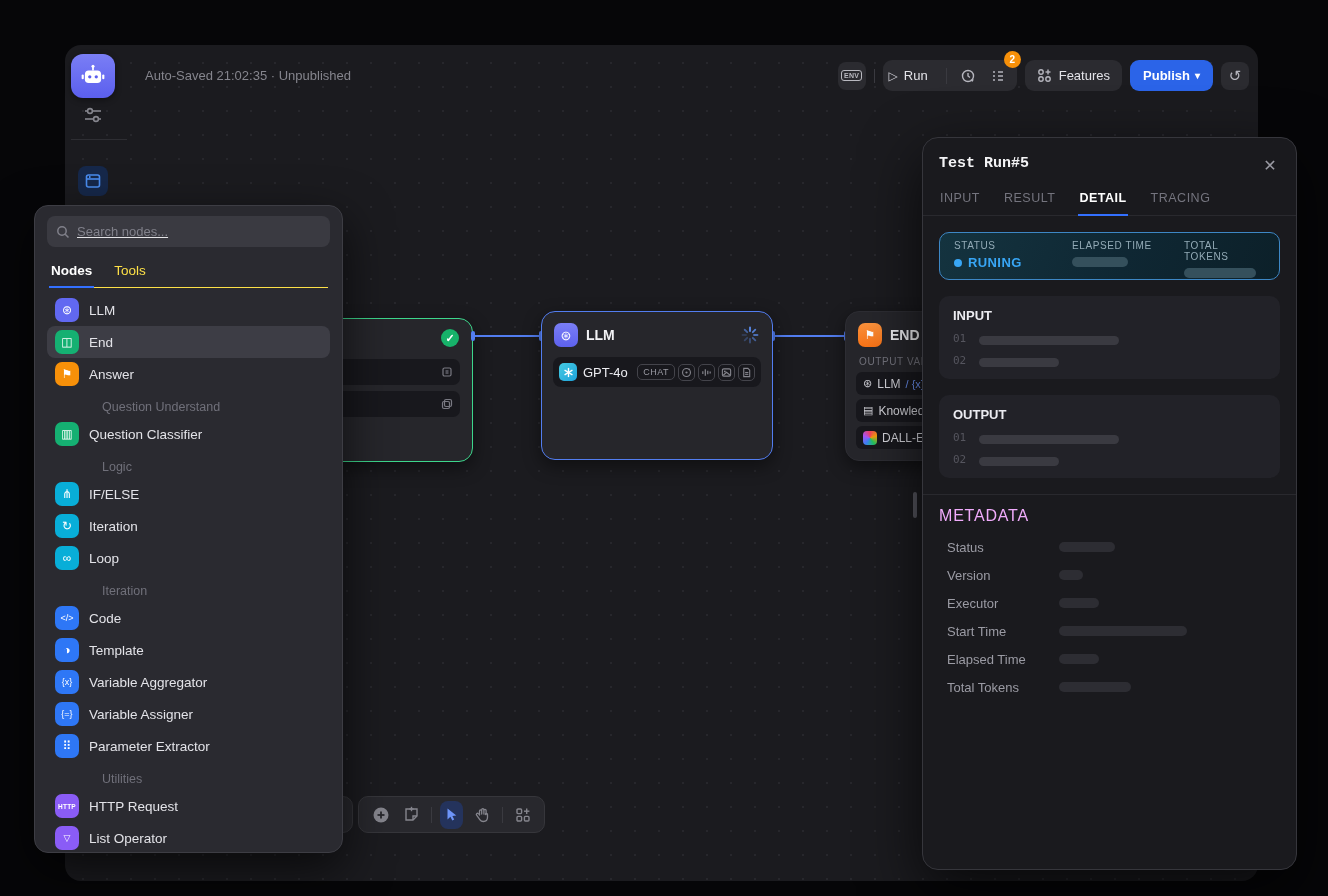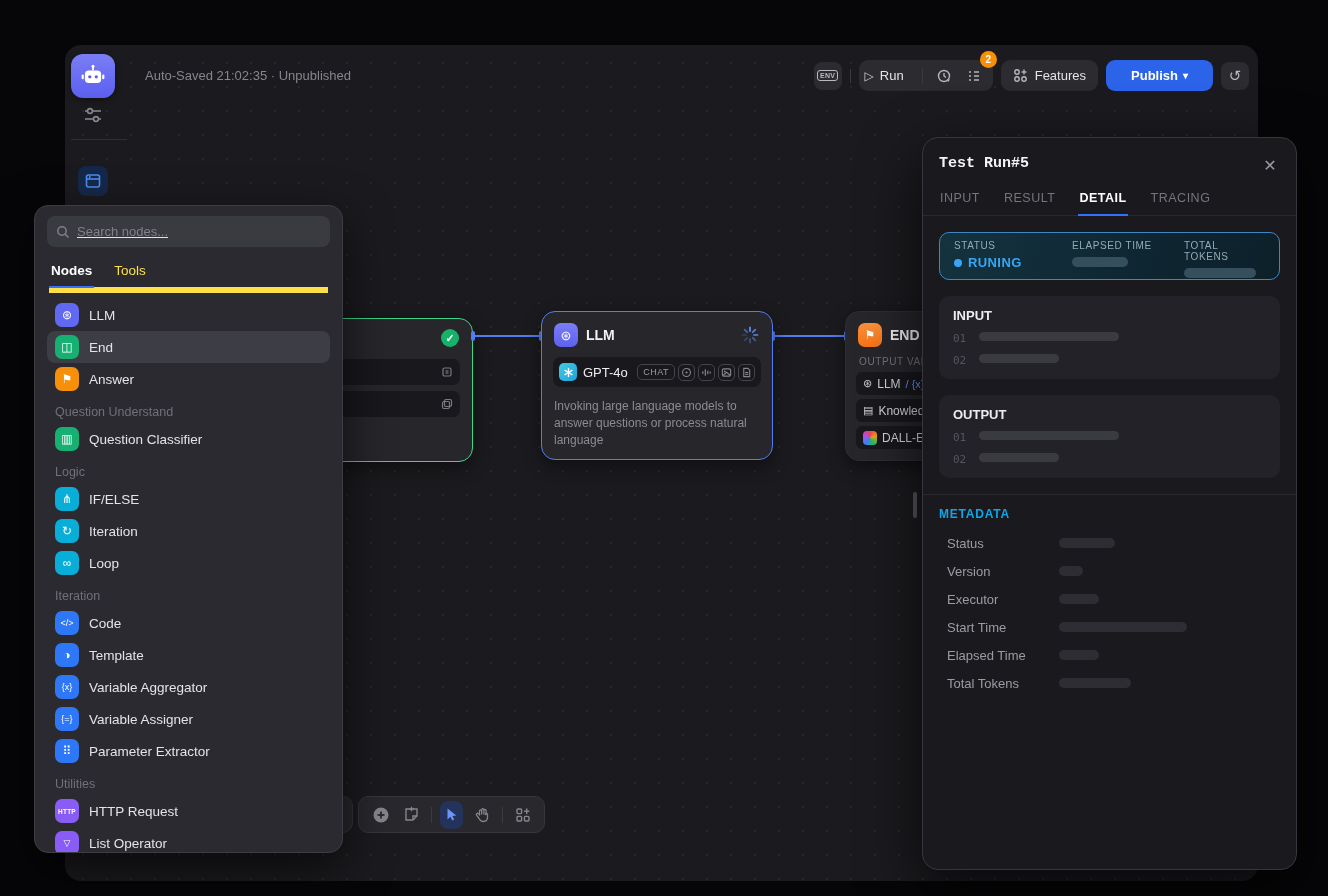--- a/index.html
+++ b/index.html
@@ -35,21 +35,21 @@
   .rungroup .play { color:#cfcfd6; font-size:12px; }
   .rungroup .runlabel { font-size:13px; color:#e3e3e8; padding:0 10px 0 2px; }
   .rg-div { width:1px; height:16px; background:#3a3a40; margin:0 4px; }
   .rg-icon { width:26px; height:26px; display:flex; align-items:center; justify-content:center; border-radius:6px; }
   .badge { position:absolute; top:-9px; right:-4px; min-width:17px; height:17px; border-radius:9px;
     background:#f79009; color:#fff; font-size:10px; font-weight:bold; display:flex; align-items:center;
     justify-content:center; padding:0 4px; }
   .features { display:flex; align-items:center; gap:7px; height:31px; background:#2b2b30;
     border-radius:9px; padding:0 12px; font-size:13px; color:#e3e3e8; cursor:pointer; }
   .publish { display:flex; align-items:center; gap:5px; height:31px; background:#2b64e8;
-    border-radius:9px; padding:0 25px; font-size:13px; font-weight:bold; color:#fff; cursor:pointer; }
+    border-radius:9px; padding:0 13px; font-size:13px; font-weight:bold; color:#fff; cursor:pointer; }
 
   
   .node { position:absolute; background:#26262b; border-radius:14px; box-shadow:0 6px 18px rgba(0,0,0,.45); }
   .node-hd { display:flex; align-items:center; gap:8px; padding:11px 12px 8px 12px; }
   .node-ic { width:24px; height:24px; border-radius:7px; display:flex; align-items:center;
     justify-content:center; color:#fff; font-size:13px; flex:none; }
   .node-title { font-size:14px; font-weight:bold; color:#f1f1f4; }
 
   .start-node { left:175px; top:273px; width:233px; height:144px; border:1.5px solid #3dd68c; }
   .check-badge { position:absolute; right:13px; top:10px; width:18px; height:18px; border-radius:50%;
@@ -97,31 +97,31 @@
 
   
   .npanel { position:absolute; left:34px; top:205px; width:309px; height:648px; background:#2a2a30;
     border:1px solid #3d3d44; border-radius:14px; box-shadow:0 16px 48px rgba(0,0,0,.65);
     z-index:40; padding:10px 12px; overflow:hidden; }
   .searchbox { display:flex; align-items:center; gap:7px; height:31px; background:#3a3a41;
     border-radius:8px; padding:0 9px; }
   .searchbox input { flex:1; background:transparent; border:none; outline:none; font-size:13px;
     color:#e4e4e7; font-family:"Liberation Sans",sans-serif;text-decoration:underline; }
   .searchbox input::placeholder { color:#80808a; }
-  .ntabs { display:flex; gap:18px; margin:10px 2px 0 2px; border-bottom:6px solid #fde047; }
+  .ntabs { display:flex; gap:18px; margin:10px 2px 0 2px; border-bottom:1px solid #fde047; }
   .ntab { font-size:13.5px; padding:6px 2px 8px 2px; color:#fde047; cursor:pointer; }
   .ntab.active { color:#fff; font-weight:bold; border-bottom:2px solid #3370ff; margin-bottom:-1px; }
   .nlist { margin-top:6px; }
   .ni { display:flex; align-items:center; gap:10px; height:32px; padding:0 8px; border-radius:8px;
     font-size:13.5px; color:#e3e3e8; cursor:pointer; }
   .ni.hl { background:#3d3d45; }
   .ni .ic { width:24px; height:24px; border-radius:7px; display:flex; align-items:center;
     justify-content:center; color:#fff; font-size:12px; flex:none; }
   .ni .ic.small { font-size:9px; } .ni .ic.tiny { font-size:6.5px; font-weight:bold; letter-spacing:.2px; }
-  .nsec { font-size:12.5px; color:#70707a; padding:10px 8px 4px 8px; }
+  .nsec { font-size:12.5px; color:#70707a; padding:10px 8px 4px 8px;margin-left:47px; }
 
   
   .rpanel { position:absolute; left:922px; top:137px; width:375px; height:733px; background:#1a1a1e;
     border:1px solid #36363c; border-radius:16px; box-shadow:0 20px 60px rgba(0,0,0,.7); z-index:40; }
   .rp-title { font-size:15px; font-weight:bold; color:#f4f4f6; padding:17px 16px 0 16px;font-family:Liberation Mono, monospace; }
   .rp-close { position:absolute; right:14px; top:15px; width:24px; height:24px; display:flex; align-items:center;
     justify-content:center; color:#9a9aa3; font-size:16px; cursor:pointer; }
   .rp-tabs { display:flex; gap:22px; padding:0 16px; margin-top:13px; border-bottom:1px solid #29292e; }
   .rp-tab { font-size:12.5px; letter-spacing:.5px; color:#74747e; padding:6px 1px 9px 1px; cursor:pointer; }
   .rp-tab.active { color:#fff; font-weight:bold; border-bottom:2px solid #3370ff; margin-bottom:-1px; }
@@ -131,26 +131,26 @@
     background:linear-gradient(110deg,#14333f 0%,#0f2733 55%,#0c2029 100%);
     display:grid; grid-template-columns:118px 112px 1fr; }
   .sc-label { font-size:10px; letter-spacing:.6px; color:#93aab6; }
   .sc-status { display:flex; align-items:center; gap:6px; margin-top:4px; }
   .sc-dot { width:8px; height:8px; border-radius:50%; background:#38a6f5; }
   .sc-val { font-size:13px; font-weight:bold; letter-spacing:.4px; color:#38a6f5; }
   .sc-bar { height:10px; border-radius:5px; background:#35505c; margin-top:6px; }
 
   .io-card { background:#222228; border-radius:10px; padding:12px 14px; margin-top:16px; }
   .io-title { font-size:13px; font-weight:bold; color:#ececf1; }
-  .io-row { display:flex; align-items:flex-start; gap:10px; margin-top:9px; }
+  .io-row { display:flex; align-items:flex-end; gap:10px; margin-top:9px; }
   .io-num { font-family:"DejaVu Sans Mono",monospace; font-size:11px; color:#55555e; width:16px; }
   .io-bar { height:9px; border-radius:5px; background:#3a3a41; }
 
   .rp-div { height:1px; background:#29292e; margin:16px -16px 0 -16px; }
-  .meta-title { font-size:12px; letter-spacing:.8px; color:#0ea5e9; margin-top:12px;font-weight:bold; }
+  .meta-title { font-size:16px; letter-spacing:.8px; color:#f0abfc; margin-top:12px; }
   .meta-rows { margin-top:8px; }
   .meta-row { display:flex; align-items:center; height:28px; padding-left:8px; }
   .meta-label { width:112px; font-size:13px; color:#9b9ba4; }
   .meta-bar { height:10px; border-radius:5px; background:#2d2d33; }
 
   svg { display:block; }
 </style>
 </head>
 <body>
 
@@ -306,21 +306,20 @@
           </span>
         <span class="cap">
           <svg width="11" height="11" viewBox="0 0 12 12" stroke="#85858d" stroke-width="1.2" fill="none">
             <path d="M3 1.5 h4.5 L9.5 3.5 V10.5 H3 Z"></path>
               <line x1="4.5" y1="6" x2="8" y2="6"></line>
               <line x1="4.5" y1="8" x2="8" y2="8"></line>
           </svg>
           </span>
       </div>
     </div>
-    <div class="llm-desc">Invoking large language models to answer questions or process natural language</div>
   </div>
 
   <div class="node end-node">
     <div class="node-hd">
       <div class="node-ic" style="background:linear-gradient(180deg,#fb923c,#f97316); font-size:12px;">⚑</div>
       <span class="node-title">END</span>
     </div>
     <div class="end-sec">OUTPUT VARIA</div>
     <div class="end-row" style="top:60px;">
       <span style="font-size:11px;color:#cfcfd6;">⊛</span>

